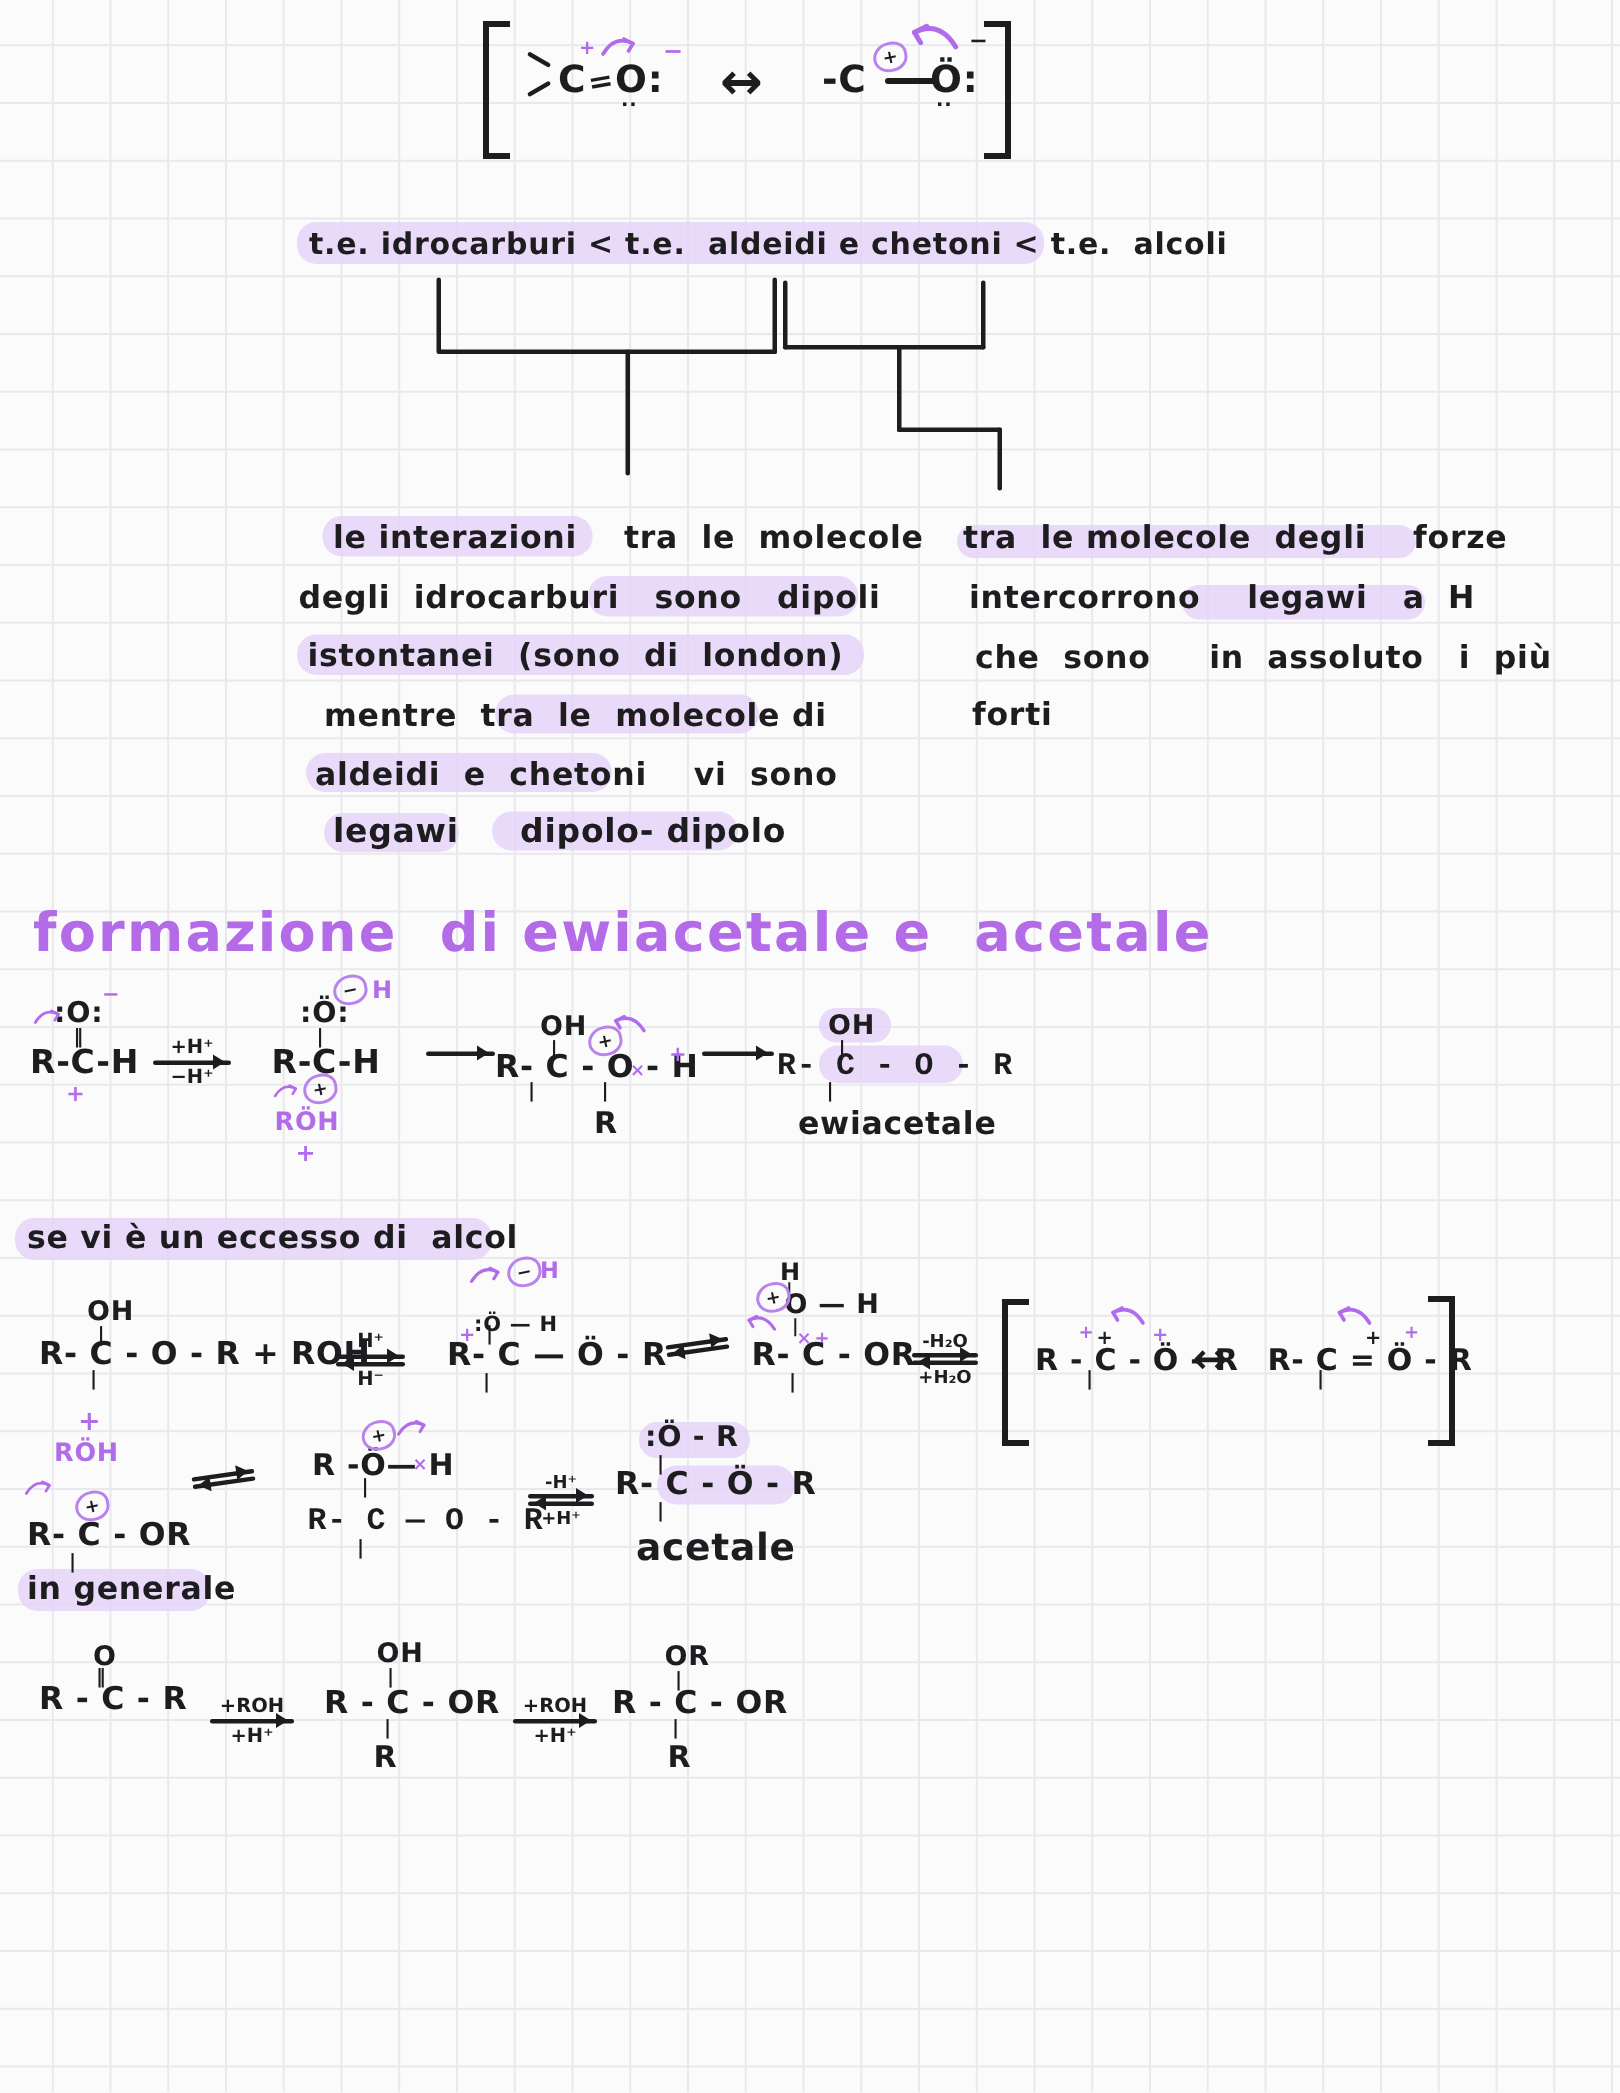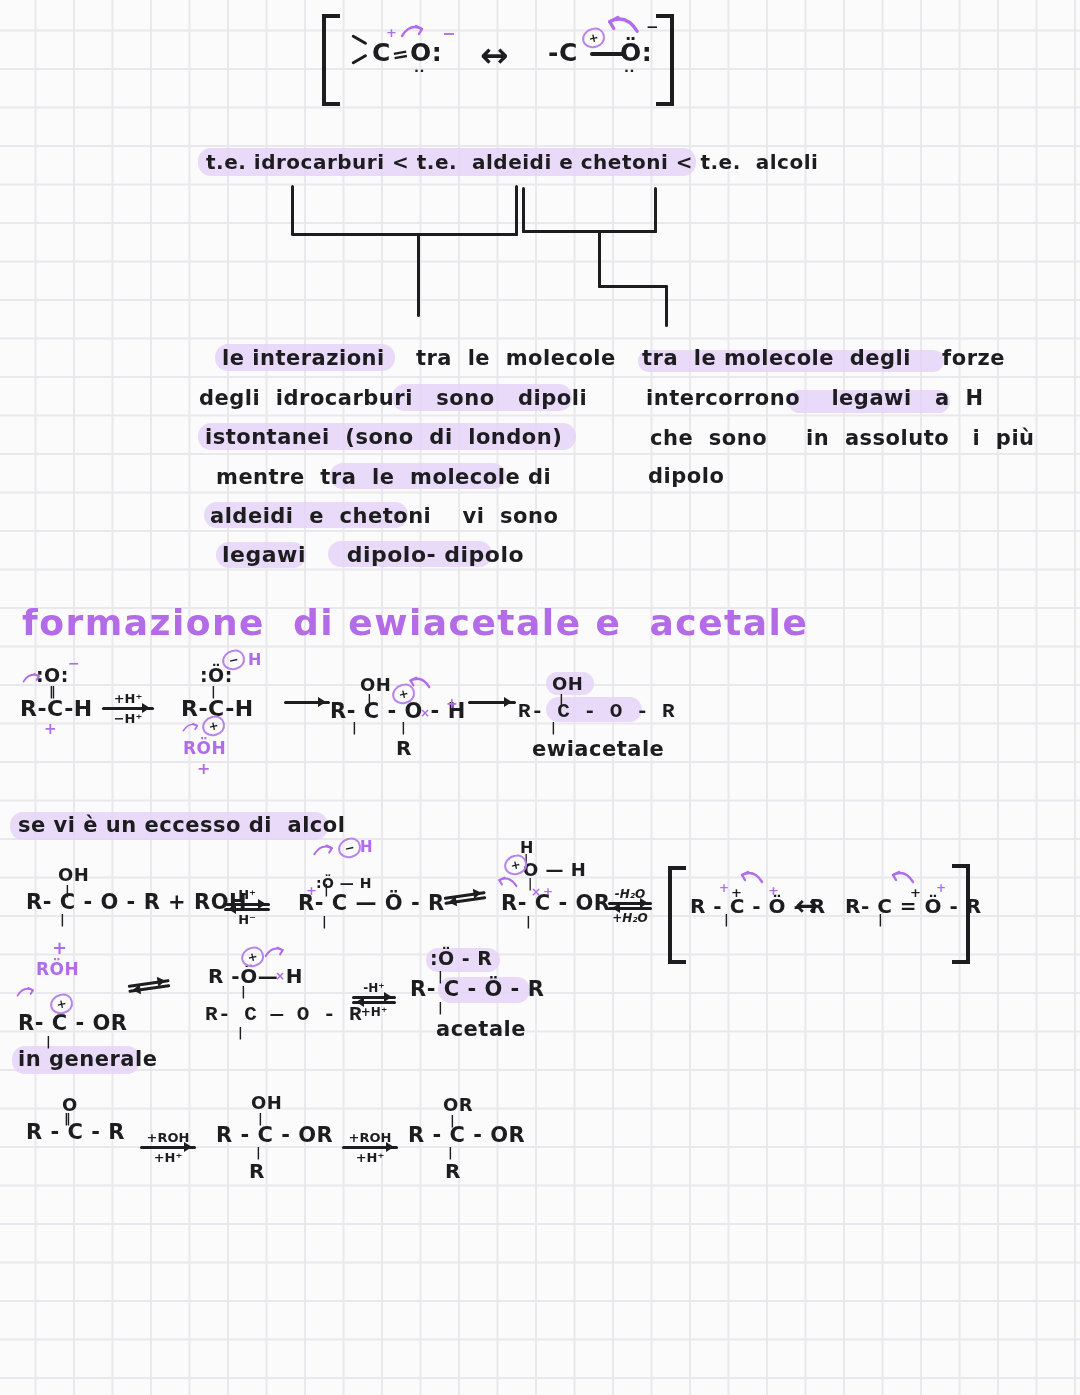--- a/index.html
+++ b/index.html
@@ -94,21 +94,21 @@
         <div class="hl" style="width: 90px; height: 26px; position: absolute; left: 216px; top: 542px;"></div>
         <div class="hl" style="width: 164px; height: 26px; position: absolute; left: 328px; top: 541px;"></div>
         <span class="ink k" style="font-size: 22px; position: absolute; left: 222px; top: 544px;">legawi     dipolo- dipolo</span>
       </div>
       <div>
         <div class="hl" style="width: 306px; height: 22px; position: absolute; left: 638px; top: 350px;"></div>
         <span class="ink k" style="font-size: 21px; position: absolute; left: 642px; top: 348px;">tra  le molecole  degli    forze</span>
         <div class="hl" style="width: 162px; height: 23px; position: absolute; left: 788px; top: 390px;"></div>
         <span class="ink k" style="font-size: 21px; position: absolute; left: 646px; top: 388px;">intercorrono    legawi   a  H</span>
         <span class="ink k" style="font-size: 21px; position: absolute; left: 650px; top: 428px;">che  sono     in  assoluto   i  più</span>
-        <span class="ink k" style="font-size: 21px; position: absolute; left: 648px; top: 466px;">dipolo</span>
+        <span class="ink k" style="font-size: 21px; position: absolute; left: 648px; top: 466px;">forti</span>
       </div>
       <div>
         <span class="ink k" style="font-size: 19px; position: absolute; left: 36px; top: 666px;">:O:</span>
         <span class="ink p" style="font-size: 14px; position: absolute; left: 68px; top: 656px;">−</span>
         <svg viewBox="0 0 26 16" class="cv" style="width: 20px; height: 14px; position: absolute; left: 22px; top: 670px;">
           <path d="M2 14 Q 10 1 22 7"></path>
           <path d="M22 7 l-6 -3 M22 7 l-3 5"></path>
         </svg>
         <span class="ink k" style="font-size: 13px; position: absolute; left: 49px; top: 685px;">‖</span>
         <span class="ink k" style="font-size: 22px; position: absolute; left: 20px; top: 698px;">R-C-H</span>
@@ -193,21 +193,21 @@
         <span class="ink k" style="font-size: 18px; position: absolute; left: 523px; top: 861px;">O — H</span>
         <svg viewBox="0 0 26 16" class="cv" style="width: 22px; height: 14px; transform: scaleX(-1); position: absolute; left: 496px; top: 874px;">
           <path d="M2 14 Q 10 1 22 7"></path>
           <path d="M22 7 l-6 -3 M22 7 l-3 5"></path>
         </svg>
         <span class="ink k" style="font-size: 12px; position: absolute; left: 528px; top: 878px;">|</span>
         <span class="ink p" style="font-size: 12px; position: absolute; left: 531px; top: 886px;">×</span>
         <span class="ink p" style="font-size: 12px; position: absolute; left: 543px; top: 886px;">+</span>
         <span class="ink k" style="font-size: 21px; position: absolute; left: 501px; top: 893px;">R- C - OR</span>
         <span class="ink k" style="font-size: 13px; position: absolute; left: 526px; top: 915px;">|</span>
-        <div class="ar" style="width: 44px; position: absolute; left: 608px; top: 888px; font-style: italic;">
+        <div class="ar" style="width: 44px; position: absolute; left: 608px; top: 888px;">
           <span class="lab" style="font-size: 12px;">-H₂O</span>
           <div class="aline r"></div>
           <div class="aline l"></div>
           <span class="lab" style="font-size: 12px;">+H₂O</span>
         </div>
         <div class="br br-l" style="height: 90px; position: absolute; left: 668px; top: 866px;"></div>
         <span class="ink k" style="font-size: 20px; position: absolute; left: 690px; top: 896px;">R - C - Ö - R</span>
         <span class="ink k" style="font-size: 13px; position: absolute; left: 731px; top: 886px;">+</span>
         <span class="ink p" style="font-size: 12px; position: absolute; left: 719px; top: 882px;">+</span>
         <svg viewBox="0 0 26 16" class="cv" style="width: 30px; height: 16px; transform: scaleX(-1); position: absolute; left: 736px; top: 868px;">
@@ -254,21 +254,21 @@
           <div class="aline r"></div>
           <div class="aline l"></div>
           <span class="lab" style="font-size: 12px;">+H⁺</span>
         </div>
         <div class="hl" style="width: 74px; height: 24px; position: absolute; left: 426px; top: 948px;"></div>
         <span class="ink k" style="font-size: 19px; position: absolute; left: 430px; top: 949px;">:Ö - R</span>
         <span class="ink k" style="font-size: 13px; position: absolute; left: 438px; top: 970px;">|</span>
         <div class="hl" style="width: 92px; height: 26px; position: absolute; left: 438px; top: 977px;"></div>
         <span class="ink k" style="font-size: 21px; position: absolute; left: 410px; top: 979px;">R- C - Ö - R</span>
         <span class="ink k" style="font-size: 13px; position: absolute; left: 438px; top: 1001px;">|</span>
-        <span class="ink k" style="font-size: 21px; position: absolute; left: 436px; top: 1019px;">acetale</span>
+        <span class="ink k" style="font-size: 25px; position: absolute; left: 424px; top: 1019px;">acetale</span>
         <div class="hl" style="width: 128px; height: 28px; position: absolute; left: 12px; top: 1046px;"></div>
         <span class="ink k" style="font-size: 21px; position: absolute; left: 18px; top: 1049px;">in generale</span>
       </div>
       <div>
         <span class="ink k" style="font-size: 18px; position: absolute; left: 62px; top: 1096px;">O</span>
         <span class="ink k" style="font-size: 13px; position: absolute; left: 64px; top: 1112px;">‖</span>
         <span class="ink k" style="font-size: 21px; position: absolute; left: 26px; top: 1122px;">R - C - R</span>
         <div class="ar" style="width: 56px; position: absolute; left: 140px; top: 1131px;">
           <span class="lab" style="font-size: 13px;">+ROH</span>
           <div class="aline r"></div>

